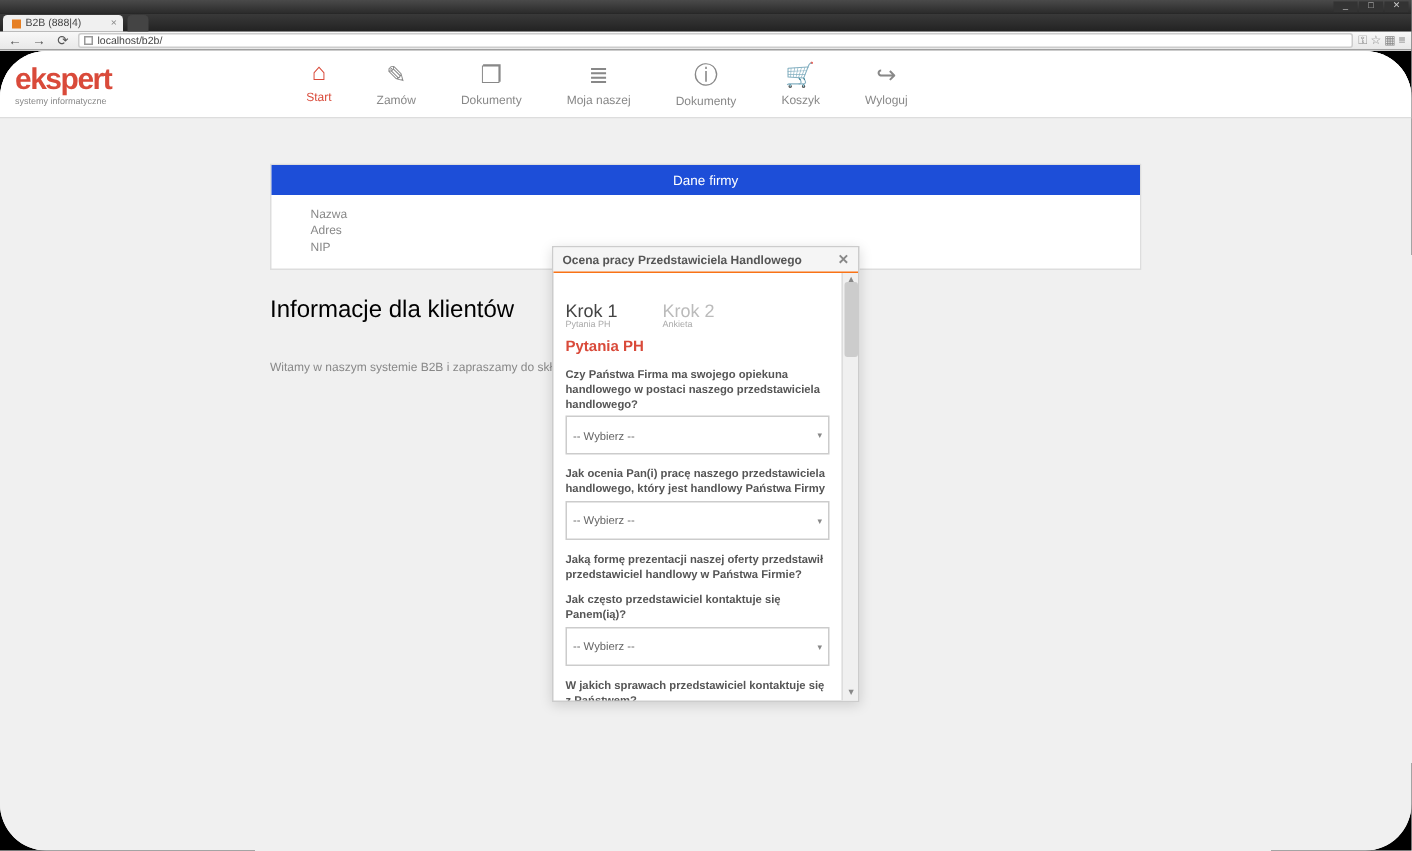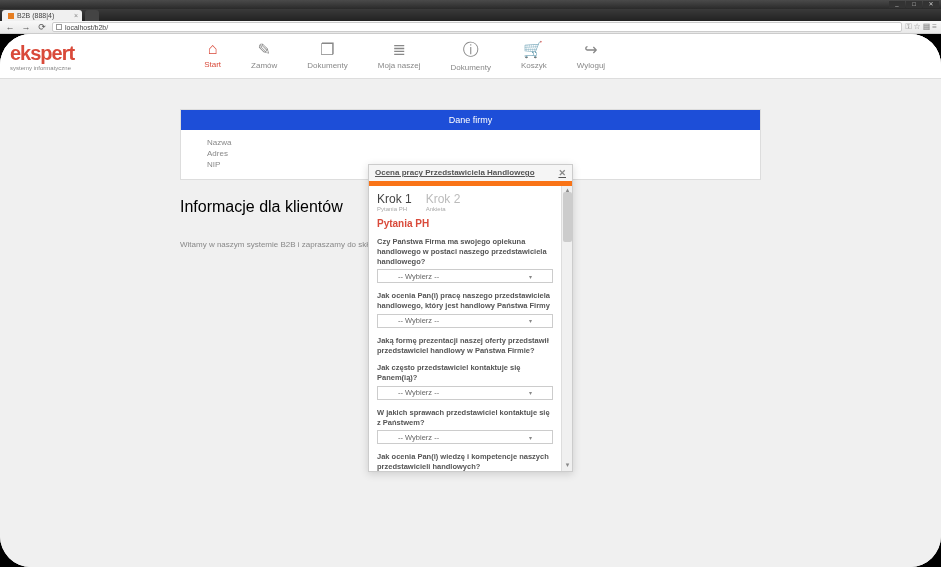--- a/index.html
+++ b/index.html
@@ -40,36 +40,36 @@
 .panel-head { background: #1d4ed8; color: #fff; font-size: 9px; padding: 5px 8px; text-align: center; }
 .panel-body { padding: 8px 10px; font-size: 8px; color: #666; }
 .panel-body .row { display: flex; margin-bottom: 2px; margin-left: 16px; }
 .panel-body .lbl { width: 40px; color: #888; }
 
 h2.section { font-size: 16px; color: #000000; font-weight: normal; margin: 18px 0 24px; }
 .welcome { font-size: 8px; color: #888; }
 
 
 .modal { position: absolute; left: 368px; top: 130px; width: 205px; background: #fff; border: 1px solid #ccc; box-shadow: 0 2px 8px rgba(0,0,0,0.15); }
-.modal-head { background: #f5f5f5; border-bottom: 5px solid #f97316; font-size: 8px; font-weight: bold; padding: 3px 6px; color: #555; display: flex; justify-content: space-between; align-items: flex-start; text-decoration: underline; }
+.modal-head { background: #f5f5f5; border-bottom: 1px solid #f97316; font-size: 8px; font-weight: bold; padding: 3px 6px; color: #555; display: flex; justify-content: space-between; align-items: flex-end; }
 .modal-head .x { font-size: 9px; color: #888; cursor: pointer; }
 .modal-body { display: flex; }
 .modal-scroll { flex: 1; padding: 6px 8px; max-height: 285px; overflow: hidden; }
 .modal-scrollbar { width: 11px; background: #f0f0f0; border-left: 1px solid #ddd; position: relative; }
 .modal-scrollbar .thumb { position: absolute; top: 6px; left: 1px; width: 9px; height: 50px; background: #ccc; border-radius: 2px; }
 .modal-scrollbar .arr { width: 11px; height: 10px; font-size: 7px; text-align: center; color: #888; }
 
-.steps { display: flex; gap: 14px; margin-bottom: 6px; }
+.steps { display: flex; gap: 30px; margin-bottom: 6px; margin-top: 12px; }
 .step { font-size: 12px; color: #bbb; }
 .step.active { color: #444; }
 .step .sub { display: block; font-size: 6px; color: #aaa; }
 
 .form-title { color: #d94a3a; font-weight: bold; font-size: 10px; margin: 6px 0; }
 .q { font-size: 7.5px; color: #555; font-weight: bold; margin: 8px 0 3px; line-height: 1.3; }
-.sel { width: 100%; height: 14px; border: 1px solid #ccc; font-size: 7.5px; padding: 0 20px; color: #666; background: #fff; display: flex; align-items: center; justify-content: space-between; }
+.sel { width: 100%; height: 26px; border: 1px solid #ccc; font-size: 7.5px; padding: 0 4px; color: #666; background: #fff; display: flex; align-items: center; justify-content: space-between; }
 .sel .caret { font-size: 6px; color: #888; }
 
 .footer { text-align: center; font-size: 8px; color: #888; padding: 10px 0; }
 .footer a { color: #d94a3a; text-decoration: none; }
 </style>
 </head>
 <body>
 
 <div class="titlebar">
   <div class="win-btn">_</div>

